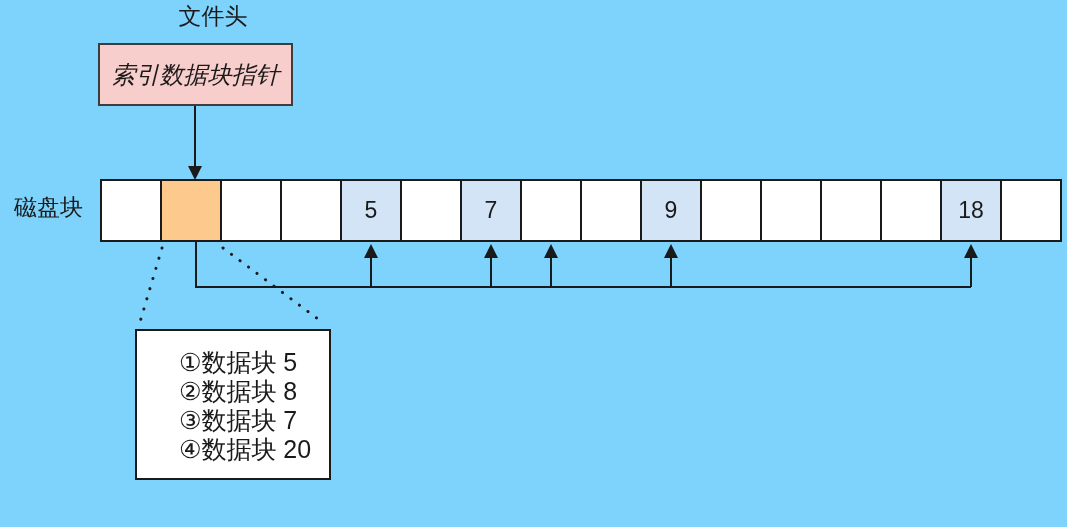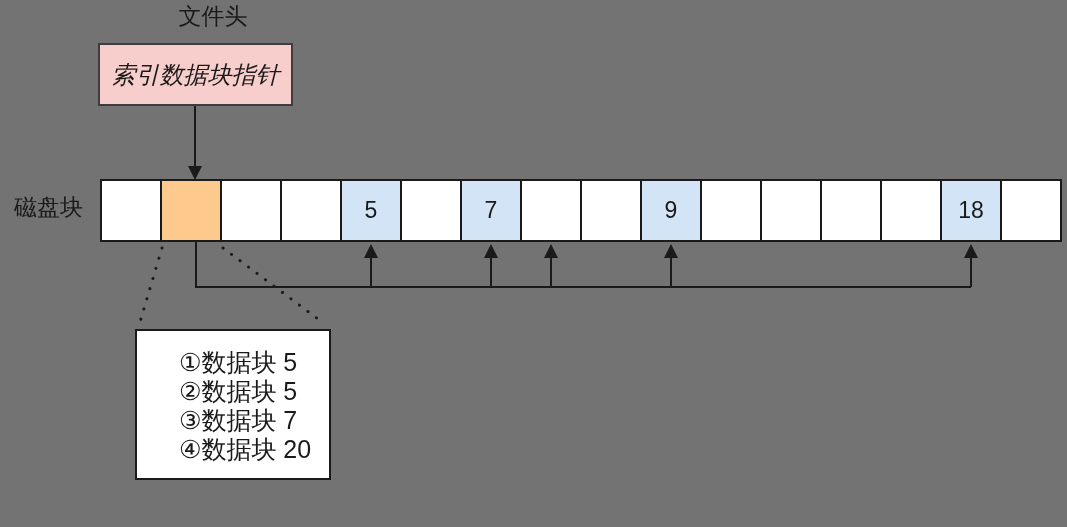--- a/index.html
+++ b/index.html
@@ -1,20 +1,20 @@
 <!DOCTYPE html>
 <html><head>
 <meta charset="utf-8">
 <style>
   html, body { margin: 0; padding: 0; background: #ffffff; }
   .canvas {
     position: relative;
     width: 1067px;
     height: 527px;
-    background: #737373;
+    background: #7dd3fc;
     font-family: "Liberation Sans", "DejaVu Sans", sans-serif;
     color: var(--text, #1a1a1a);
     overflow: hidden;
   }
   .lbl {
     position: absolute;
     font-size: 23px;
     line-height: 1.15;
     white-space: nowrap;
     color: var(--text, #1a1a1a);
@@ -147,19 +147,19 @@
       <line x1="671" y1="287" x2="671" y2="256" stroke="#1a1a1a" stroke-width="2"></line>
       <polygon points="671,244 664,258 678,258" fill="#1a1a1a"></polygon>
       <line x1="971" y1="287" x2="971" y2="256" stroke="#1a1a1a" stroke-width="2"></line>
       <polygon points="971,244 964,258 978,258" fill="#1a1a1a"></polygon>
       <line x1="162" y1="248" x2="140" y2="322" stroke="#1a1a1a" stroke-width="3" stroke-linecap="round" stroke-dasharray="0.1 10.5"></line>
       <line x1="223" y1="248" x2="322" y2="322" stroke="#1a1a1a" stroke-width="3" stroke-linecap="round" stroke-dasharray="0.1 10.5"></line>
     </svg>
 
   <div class="index-box" id="index-box">
       <div class="index-entry">①数据块 5</div>
-      <div class="index-entry">②数据块 5</div>
+      <div class="index-entry">②数据块 8</div>
       <div class="index-entry">③数据块 7</div>
       <div class="index-entry">④数据块 20</div>
     </div>
 
 
 </div>
 
 </body></html>

